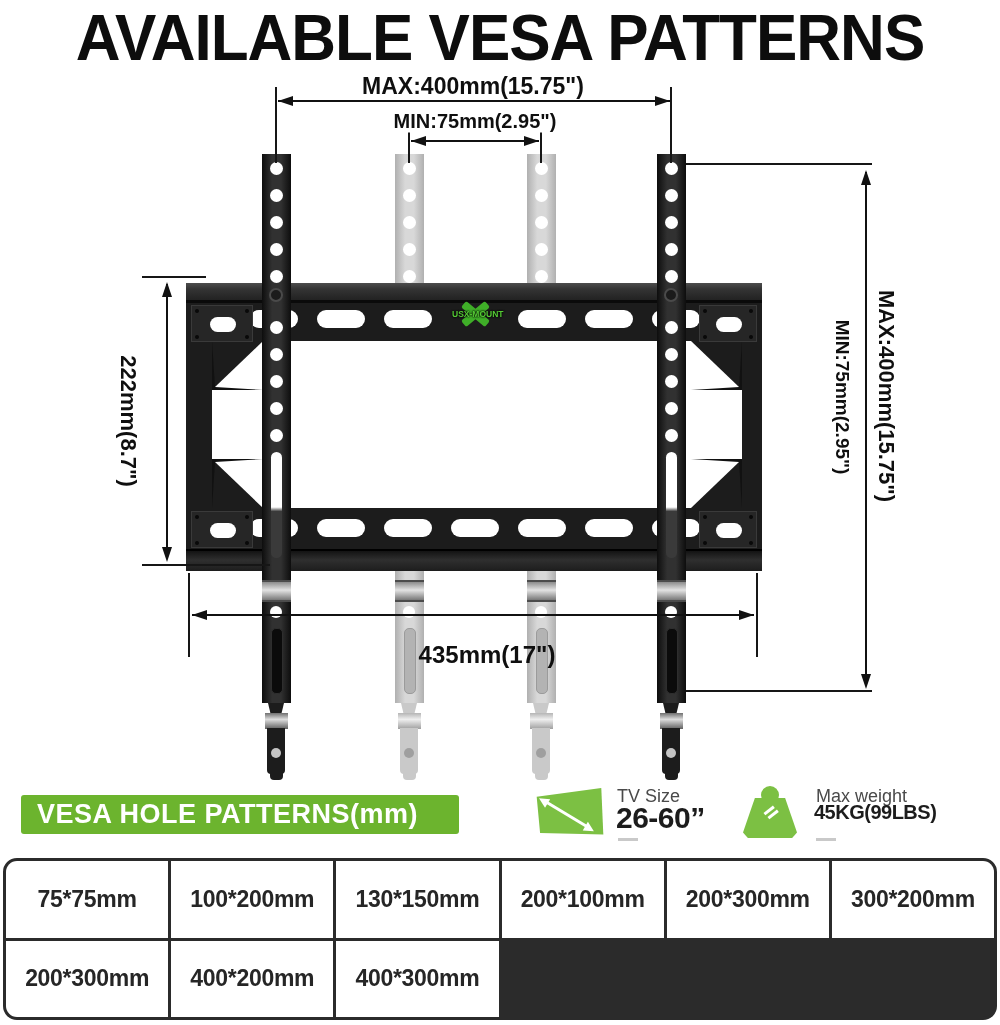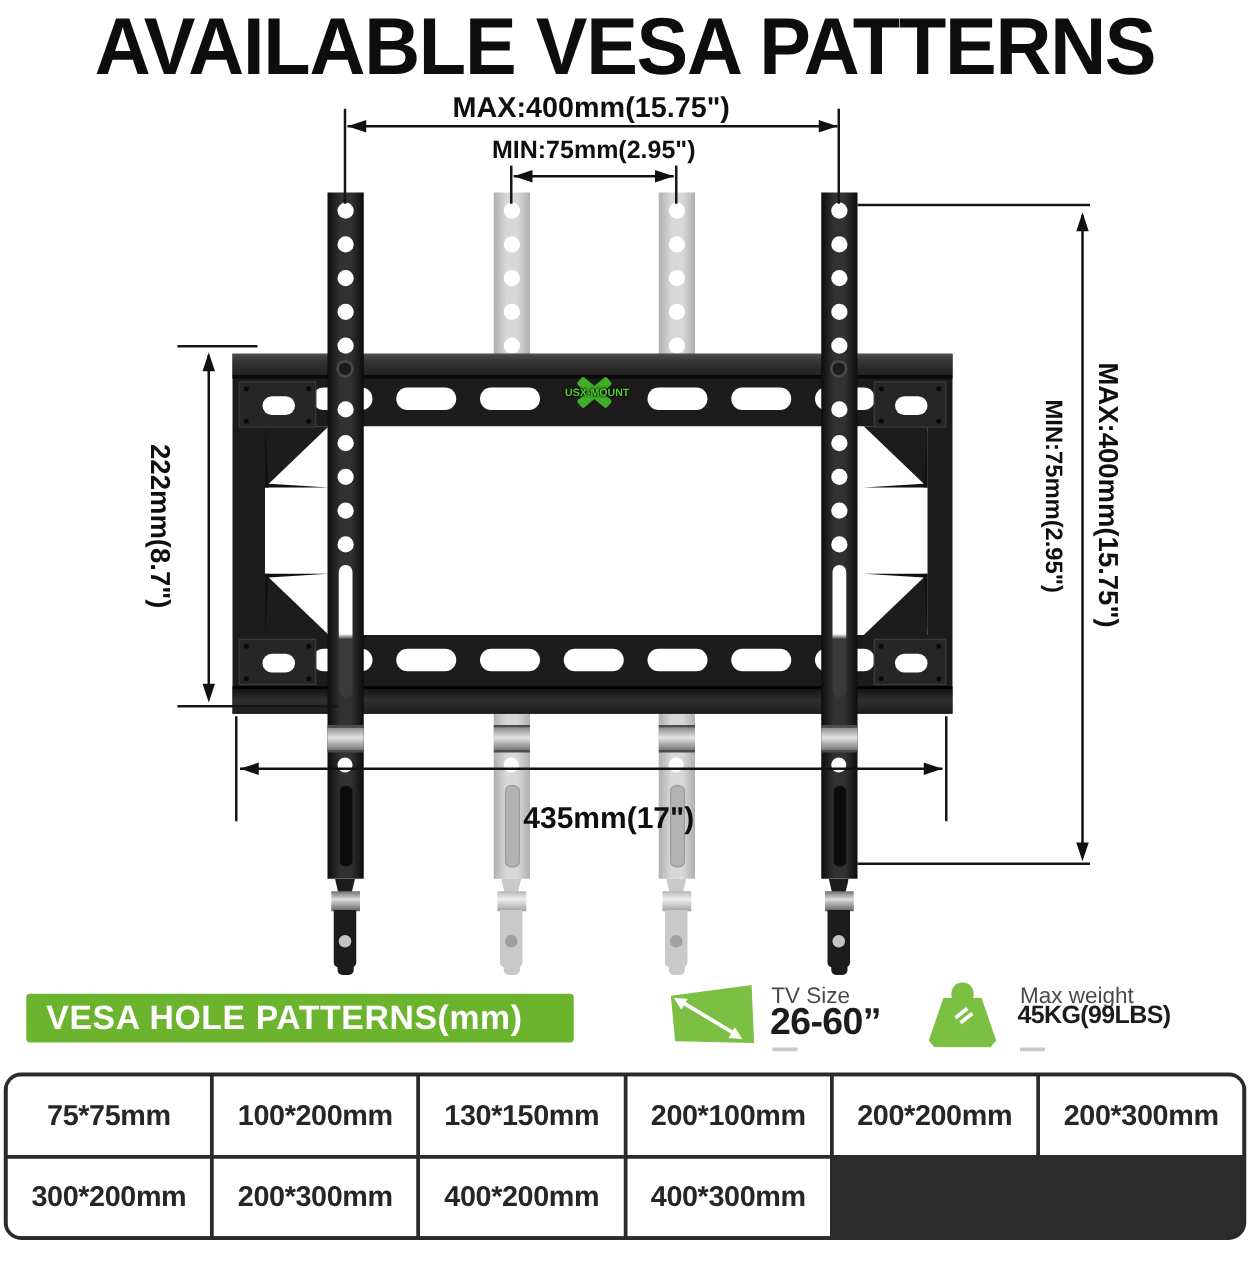--- a/index.html
+++ b/index.html
@@ -73,21 +73,21 @@
            border-width:5px 0 5px 10px;border-color:transparent transparent transparent #fff;}
   #wt-icon{position:absolute;left:743px;top:785px;width:54px;height:53px;}
   #wt-icon .handle{position:absolute;left:18px;top:1px;width:18px;height:18px;border-radius:50%;}
   #wt-icon .body{position:absolute;left:0;top:13px;width:54px;height:40px;
            clip-path:polygon(22% 0,78% 0,100% 86%,91% 100%,9% 100%,0 86%);}
   #wt-icon .mark{position:absolute;width:12px;height:2.5px;background:#fff;transform:rotate(-38deg);}
   .spec-label{position:absolute;font-size:18px;font-weight:400;color:#4a4a4a;white-space:nowrap;}
   .spec-value{position:absolute;font-weight:700;color:#1c1c1c;white-space:nowrap;letter-spacing:-0.5px;}
   .spec-dash{position:absolute;width:20px;height:3px;background:#c9c9c9;}
   
-  #vesa-table{position:absolute;left:3px;top:858px;width:994px;height:134px;
+  #vesa-table{position:absolute;left:3px;top:858px;width:994px;height:162px;
               border:3px solid #2b2b2b;border-radius:14px;box-sizing:border-box;overflow:hidden;
               display:grid;grid-template-columns:repeat(6,1fr);grid-template-rows:1fr 1fr;background:#2b2b2b;grid-gap:3px;}
   .cell{background:#fff;display:flex;align-items:center;justify-content:center;
         font-size:23px;font-weight:700;color:#262626;letter-spacing:-0.3px;}
 </style>
 </head>
 <body>
 
 <div id="stage">
 
@@ -313,20 +313,19 @@
   </div>
   <div class="spec-label" style="left:816px;top:786px;">Max weight</div>
   <div class="spec-value" style="left:814px;top:801px;font-size:20px;">45KG(99LBS)</div>
   <div class="spec-dash" style="left:816px;top:838px;"></div>
 
   <div id="vesa-table">
       <div class="cell">75*75mm</div>
       <div class="cell">100*200mm</div>
       <div class="cell">130*150mm</div>
       <div class="cell">200*100mm</div>
-      <div class="cell">200*200mm</div>
       <div class="cell">200*300mm</div>
       <div class="cell">300*200mm</div>
       <div class="cell">200*300mm</div>
       <div class="cell">400*200mm</div>
       <div class="cell">400*300mm</div>
     </div>
 </div>
 
 </body></html>

